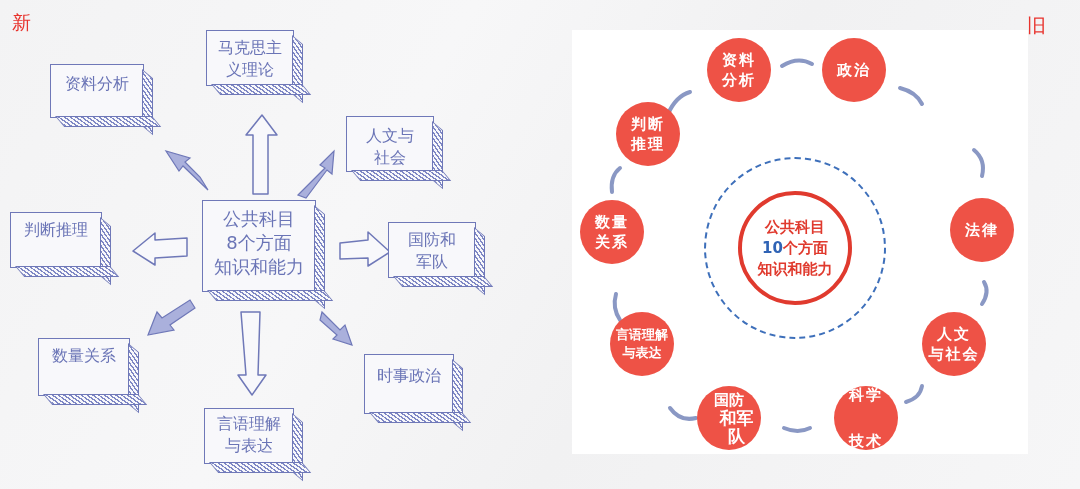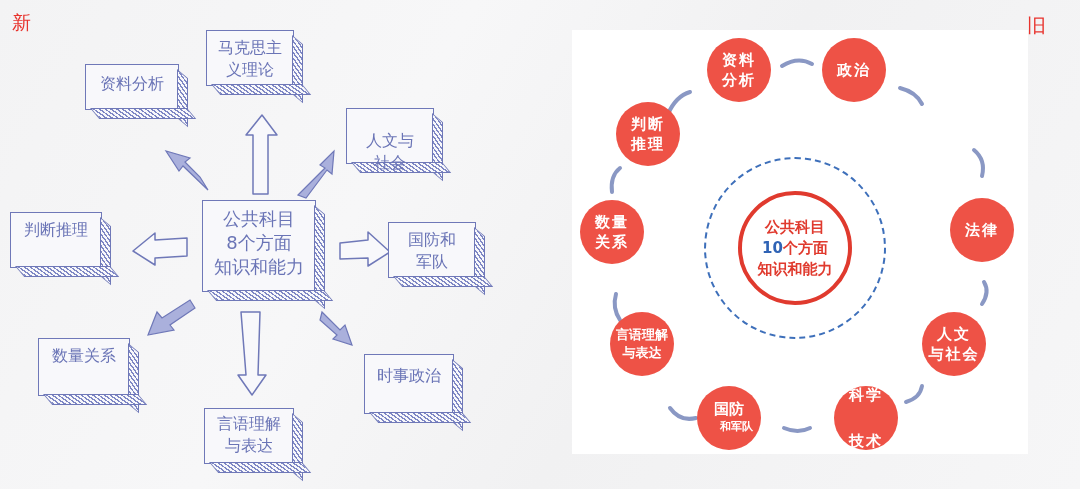--- a/index.html
+++ b/index.html
@@ -62,42 +62,42 @@
   <div class="box center" style="left:202px;top:200px;width:114px;height:92px;padding-top:6px;">
     <div class="txt">公共科目</div>
     <div class="txt">8个方面</div>
     <div class="txt">知识和能力</div>
   </div>
 
   <div class="box" style="left:206px;top:30px;width:88px;height:56px;padding-top:6px;">
     <div class="txt">马克思主</div>
     <div class="txt">义理论</div>
   </div>
-  <div class="box" style="left:346px;top:108px;width:88px;height:56px;padding-top:21px;">
+  <div class="box" style="left:346px;top:116px;width:88px;height:56px;padding-top:8px;">
     <div class="txt">人文与</div>
     <div class="txt">社会</div>
   </div>
   <div class="box" style="left:388px;top:222px;width:88px;height:56px;padding-top:6px;">
     <div class="txt">国防和</div>
     <div class="txt">军队</div>
   </div>
   <div class="box" style="left:364px;top:354px;width:90px;height:60px;padding-top:10px;">
     <div class="txt">时事政治</div>
   </div>
   <div class="box" style="left:204px;top:408px;width:90px;height:56px;padding-top:4px;">
     <div class="txt">言语理解</div>
     <div class="txt">与表达</div>
   </div>
   <div class="box" style="left:38px;top:338px;width:92px;height:58px;padding-top:6px;">
     <div class="txt">数量关系</div>
   </div>
   <div class="box" style="left:10px;top:212px;width:92px;height:56px;padding-top:6px;">
     <div class="txt">判断推理</div>
   </div>
-  <div class="box" style="left:50px;top:64px;width:94px;height:46px;padding-top:8px;margin-left:35px;">
+  <div class="box" style="left:50px;top:64px;width:94px;height:54px;padding-top:8px;">
     <div class="txt">资料分析</div>
   </div>
 </div>
 
 <div class="panel">
   <svg width="456" height="424" style="position:absolute;left:0;top:0;">
     <g fill="none" stroke="#8a98c4" stroke-width="4" stroke-linecap="round">
       <path d="M210,36 Q226,26 240,34"></path>
       <path d="M328,58 Q344,62 350,74"></path>
       <path d="M402,120 Q414,130 410,146"></path>
@@ -131,21 +131,21 @@
   <div class="node" style="left:350px;top:282px;">
     <div>人文</div>
     <div>与社会</div>
   </div>
   <div class="node" style="left:262px;top:356px;gap:26px;">
     <div>科学</div>
     <div>技术</div>
   </div>
   <div class="node small" style="left:125px;top:356px;">
     <div style="font-size:15px;">国防</div>
-    <div style="font-size:11px;margin-left:15px;">和军队</div>
+    <div style="font-size:17px;margin-left:15px;">和军队</div>
   </div>
   <div class="node small" style="left:38px;top:282px;">
     <div>言语理解</div>
     <div>与表达</div>
   </div>
   <div class="node" style="left:8px;top:170px;">
     <div>数量</div>
     <div>关系</div>
   </div>
   <div class="node" style="left:44px;top:72px;">

